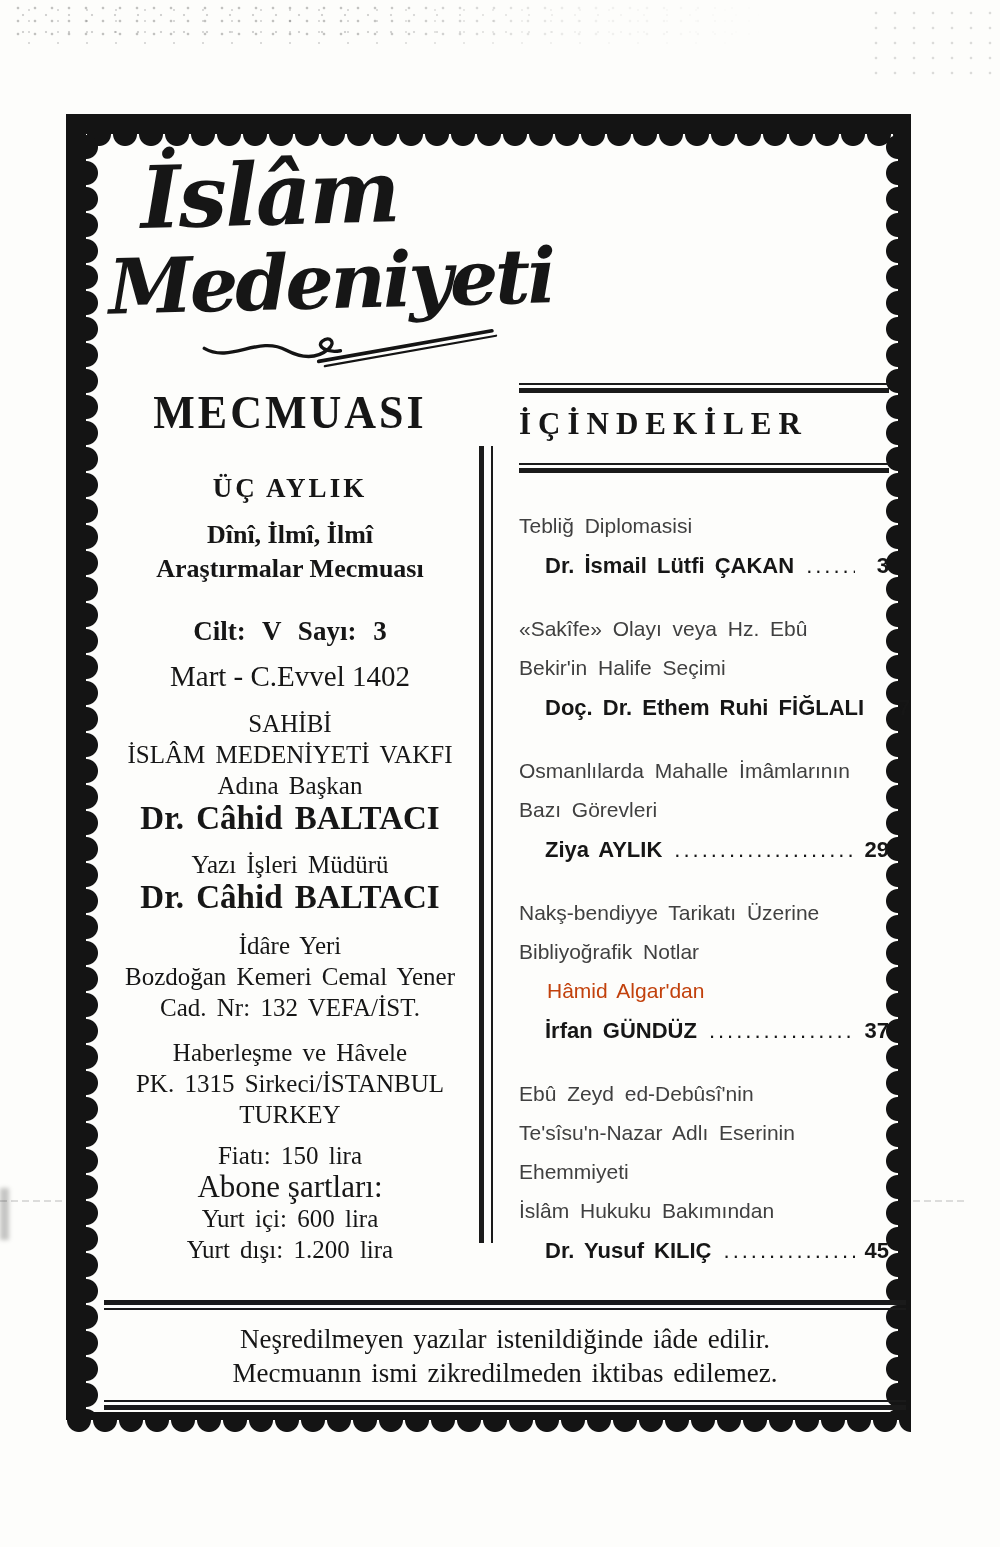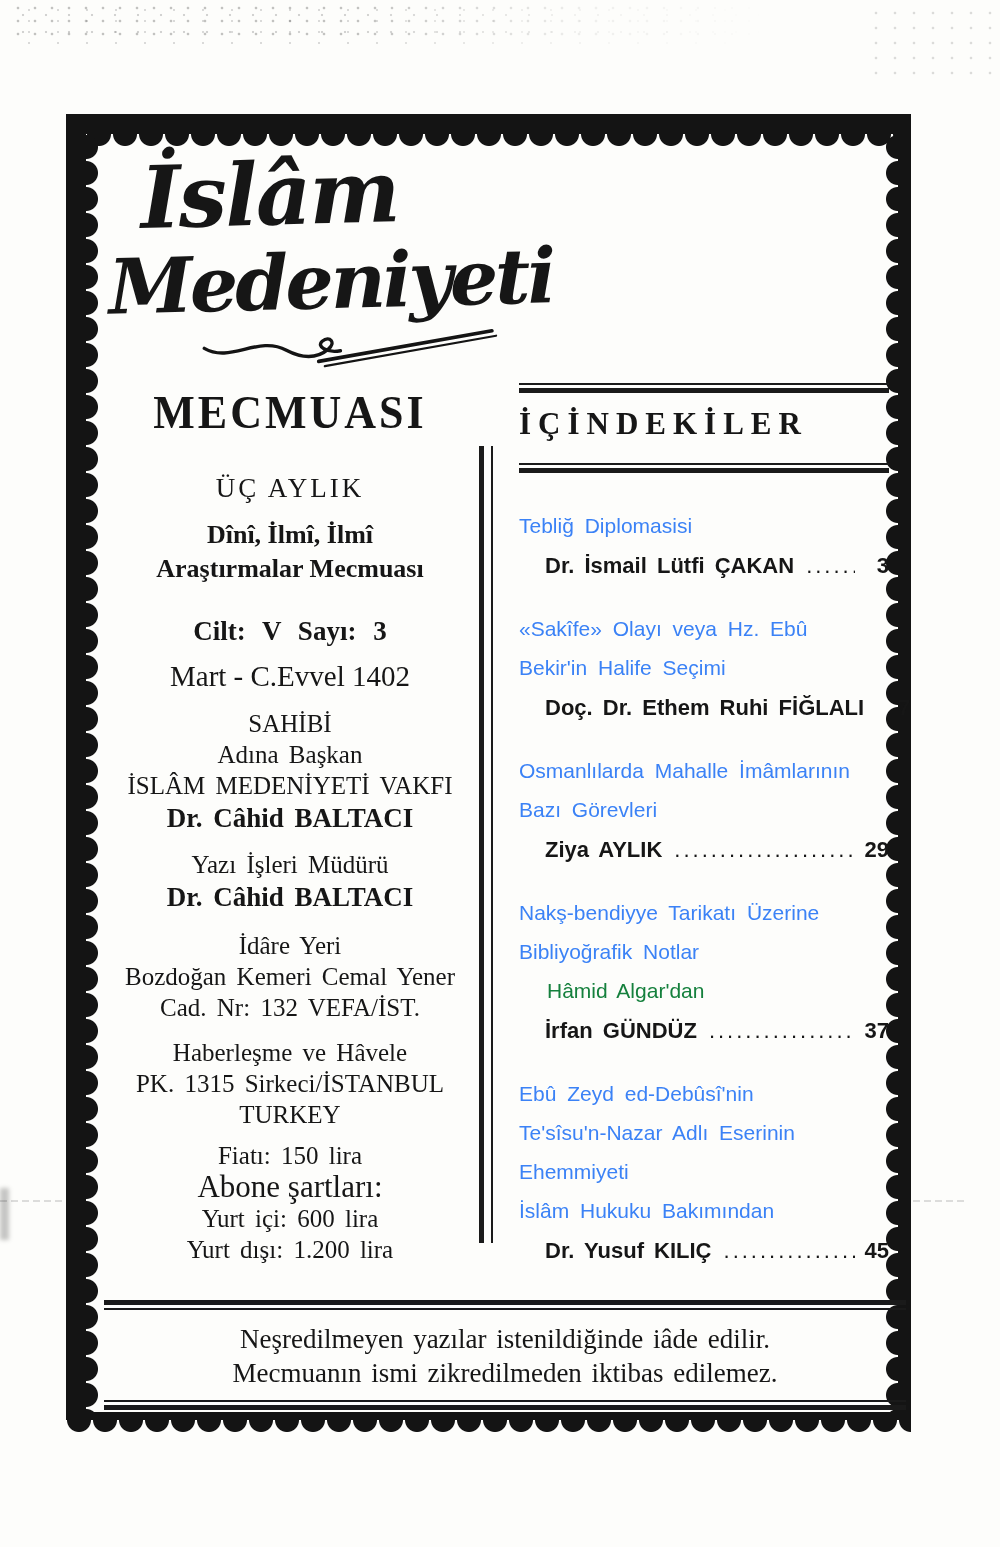--- a/index.html
+++ b/index.html
@@ -79,48 +79,48 @@
   }
   .logo .l2 {
     font-family:"DejaVu Serif", serif; font-style:italic; font-weight:bold;
     font-size:76px; line-height:86px; letter-spacing:-3px;
   }
   .logo svg { display:block; margin:2px 0 0 90px; }
 
   
   .leftcol { position:absolute; left:95px; top:388px; width:390px; text-align:center; }
   .lc-title { font-size:44px; font-weight:bold; letter-spacing:3px; line-height:50px; margin-bottom:26px; transform:scaleY(1.05); }
-  .lc-sub   { font-size:27px; font-weight:normal; letter-spacing:3px; line-height:32px; margin-bottom:14px;margin-top:34px; }
+  .lc-sub   { font-size:27px; font-weight:bold; letter-spacing:3px; line-height:32px; margin-bottom:14px;margin-top:34px; }
   .lc-desc  { font-size:26px; font-weight:bold; line-height:34px; }
   .lc-desc2 { margin-bottom:28px; }
   .lc-issue { font-size:27px; font-weight:600; line-height:34px; margin-bottom:10px; word-spacing:10px; }
   .lc-date  { font-size:29px; font-weight:normal; line-height:36px; margin-bottom:14px; }
   .lc-plain { font-size:25px; line-height:31px; word-spacing:4px; }
-  .lc-bold  { font-size:27px; font-weight:bold; line-height:34px; word-spacing:4px; }
+  .lc-bold  { font-size:33px; font-weight:bold; line-height:34px; word-spacing:4px; }
   .gap14 { margin-bottom:14px; } .gap16 { margin-bottom:16px; } .gap10 { margin-bottom:10px; }
   .lc-boldsm { font-size:31px; font-weight:normal; line-height:32px; }
 
   
   .vdivider { position:absolute; left:479px; top:446px; width:16px; height:797px; }
   .vdivider .vthick { position:absolute; left:0; top:0; bottom:0; width:5px; background:#1a1a1a; }
   .vdivider .vthin  { position:absolute; left:12px; top:0; bottom:0; width:2px; background:#1a1a1a; }
 
   
   .toc { position:absolute; left:519px; top:383px; width:370px; }
   .rule-thin  { height:2px; background:#1a1a1a; }
   .rule-thick { height:5px; background:#1a1a1a; }
   .rule-gap3  { height:3px; }
   .toc-header {
     font-size:31px; font-weight:bold; letter-spacing:7px; text-align:left;
     line-height:34px; padding:14px 0 22px 0;
   }
   .toc-body { padding-top:33px; font-family:"Liberation Sans", sans-serif; }
   .toc-entry { margin-bottom:22px; }
-  .toc-line { font-size:21px; line-height:39px; word-spacing:5px; color:#3b82f6; }
-  .toc-translator { font-size:21px; line-height:39px; word-spacing:4px; padding-left:28px; color:#15803d; }
+  .toc-line { font-size:21px; line-height:39px; word-spacing:5px; color:#404040; }
+  .toc-translator { font-size:21px; line-height:39px; word-spacing:4px; padding-left:28px; color:#c2410c; }
   .toc-author-line {
     display:flex; align-items:baseline; justify-content:space-between;
     font-size:22px; line-height:42px; padding-left:26px;
   }
   .toc-author { font-weight:bold; white-space:nowrap; word-spacing:4px; }
   .toc-dots { letter-spacing:3px; margin-left:12px; white-space:nowrap; overflow:hidden; flex:1 1 auto; }
   .toc-page { font-weight:bold; text-align:right; min-width:34px; }
 
   
   .footer-box { position:absolute; left:104px; top:1300px; width:802px; }
@@ -156,22 +156,22 @@
   </div>
 
   <div class="leftcol">
     <div class="lc-title">MECMUASI</div>
     <div class="lc-sub">ÜÇ AYLIK</div>
     <div class="lc-desc">Dînî, İlmî, İlmî</div>
     <div class="lc-desc lc-desc2">Araştırmalar Mecmuası</div>
     <div class="lc-issue">Cilt: V Sayı: 3</div>
     <div class="lc-date">Mart - C.Evvel 1402</div>
     <div class="lc-plain">SAHİBİ</div>
+    <div class="lc-plain">İSLÂM MEDENİYETİ VAKFI</div>
     <div class="lc-plain">Adına Başkan</div>
-    <div class="lc-plain">İSLÂM MEDENİYETİ VAKFI</div>
     <div class="lc-bold gap14">Dr. Câhid BALTACI</div>
     <div class="lc-plain">Yazı İşleri Müdürü</div>
     <div class="lc-bold gap16">Dr. Câhid BALTACI</div>
     <div class="lc-plain">İdâre Yeri</div>
     <div class="lc-plain">Bozdoğan Kemeri Cemal Yener</div>
     <div class="lc-plain gap14">Cad. Nr: 132 VEFA/İST.</div>
     <div class="lc-plain">Haberleşme ve Hâvele</div>
     <div class="lc-plain">PK. 1315 Sirkeci/İSTANBUL</div>
     <div class="lc-plain gap10">TURKEY</div>
     <div class="lc-plain">Fiatı: 150 lira</div>

